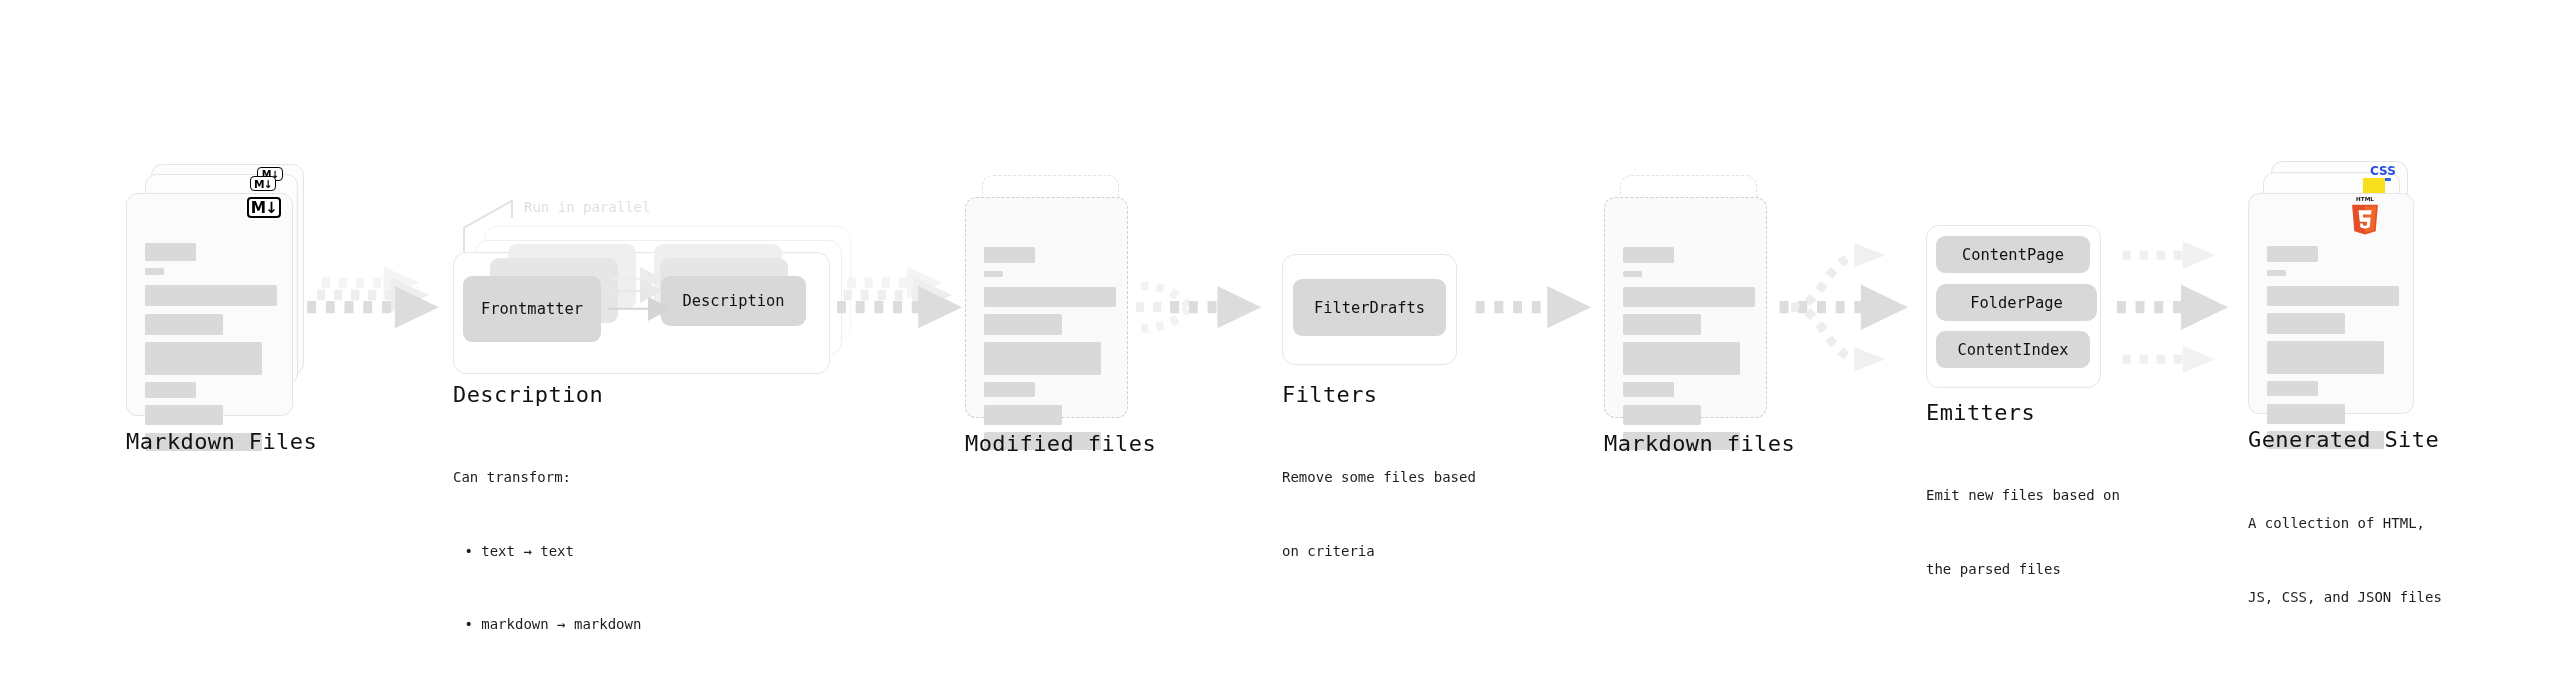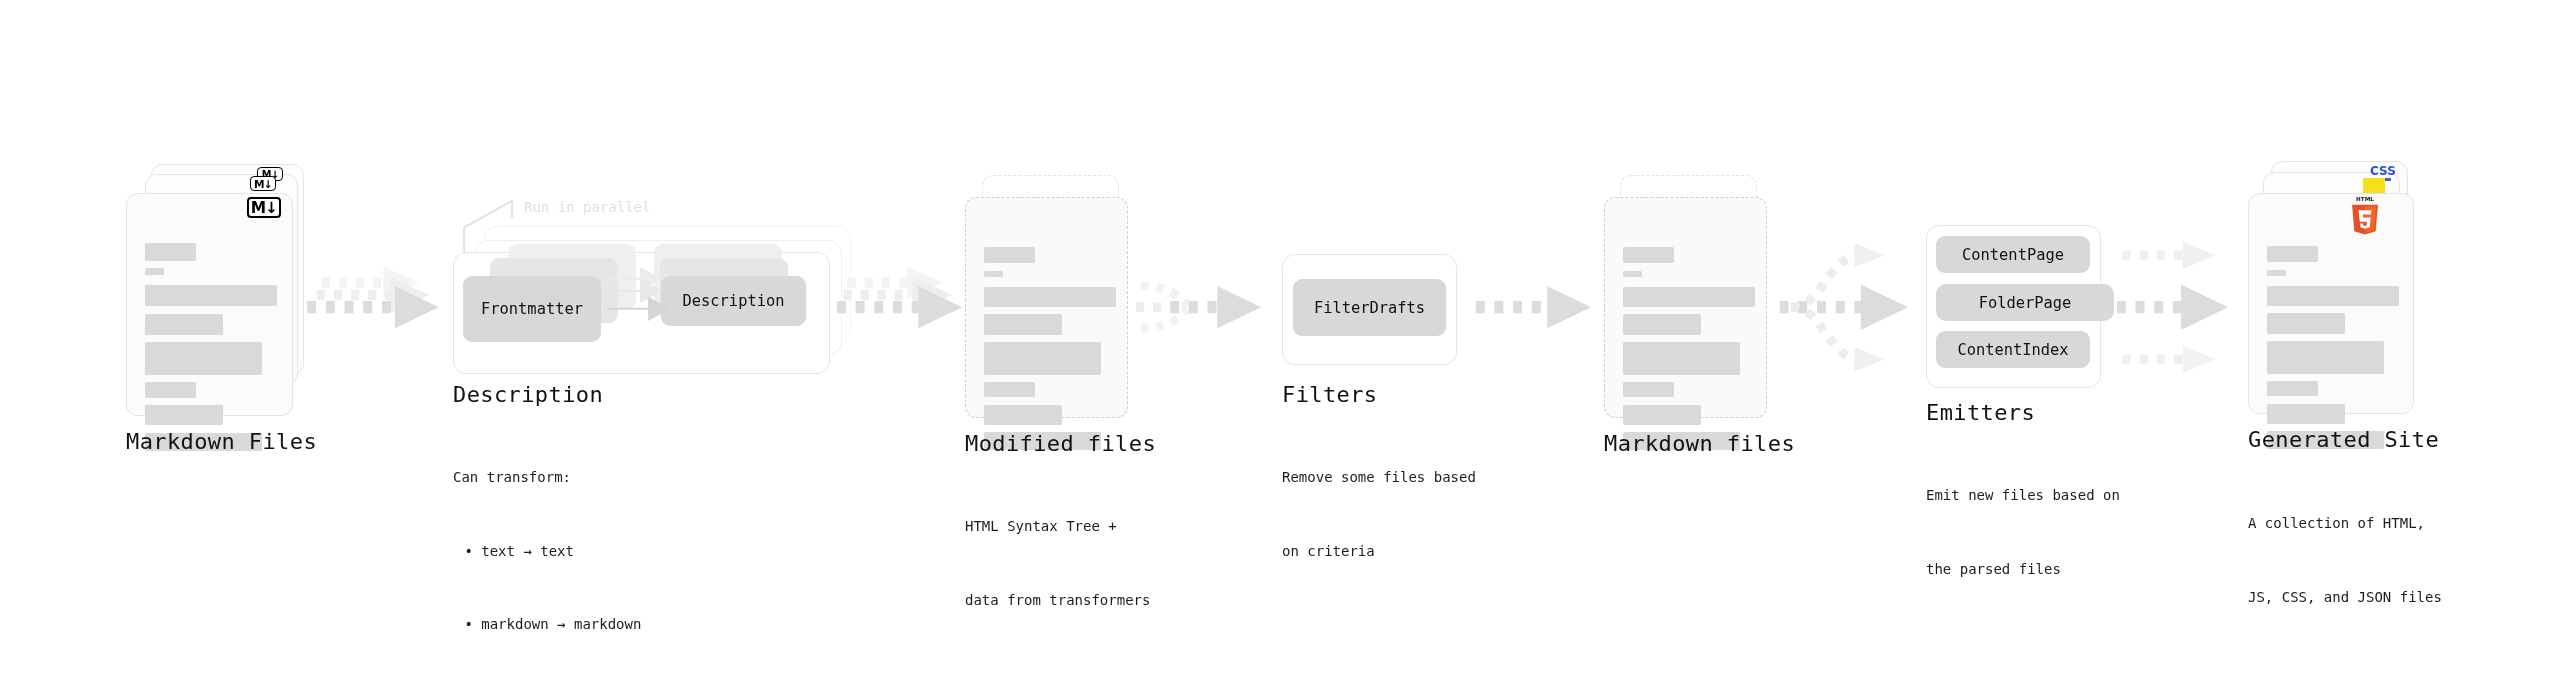--- a/index.html
+++ b/index.html
@@ -218,24 +218,20 @@
         <div class="bar" style="width:78px;  height:20.3px;"></div>
         <div class="bar" style="width:117px; height:32.5px;"></div>
         <div class="bar" style="width:51px;  height:15.4px;"></div>
         <div class="bar" style="width:78px;  height:20.3px;"></div>
         <div class="bar" style="width:117px; height:18px;"></div>
       </div>
     </div>
   </div>
 
   <div class="title" style="left:965px; top:431px;">Modified files</div>
-  <div class="subtitle" style="left:965px; top:465px;">
-    <div>HTML Syntax Tree +</div>
-    <div>data from transformers</div>
-  </div>
 
   <div class="proc-box" style="left:1282px; top:254px; width:175px; height:111px;"></div>
   <div class="pill" style="left:1293px; top:279px; width:153px; height:57px;">FilterDrafts</div>
 
   <div class="title" style="left:1282px; top:382px;">Filters</div>
   <div class="subtitle" style="left:1282px; top:416px;">
     <div>Remove some files based</div>
     <div>on criteria</div>
   </div>
 
@@ -252,21 +248,21 @@
         <div class="bar" style="width:78px;  height:20.3px;"></div>
         <div class="bar" style="width:117px; height:18px;"></div>
       </div>
     </div>
   </div>
 
   <div class="title" style="left:1604px; top:431px;">Markdown files</div>
 
   <div class="proc-box" style="left:1926px; top:225px; width:175px; height:163px;"></div>
   <div class="pill" style="left:1936px; top:236px; width:154px; height:37px;">ContentPage</div>
-  <div class="pill" style="left:1936px; top:284px; width:178px; height:37px;border-radius:10px;">FolderPage</div>
+  <div class="pill" style="left:1936px; top:284px; width:161px; height:37px;border-radius:10px;">FolderPage</div>
   <div class="pill" style="left:1936px; top:331px; width:154px; height:37px;">ContentIndex</div>
 
   <div class="title" style="left:1926px; top:400px;">Emitters</div>
   <div class="subtitle" style="left:1926px; top:434px;">
     <div>Emit new files based on</div>
     <div>the parsed files</div>
   </div>
 
   <div class="card-stack">
     <div class="file-card ghost1" style="left:2271px; top:161px; width:137px; height:195px;"></div>

